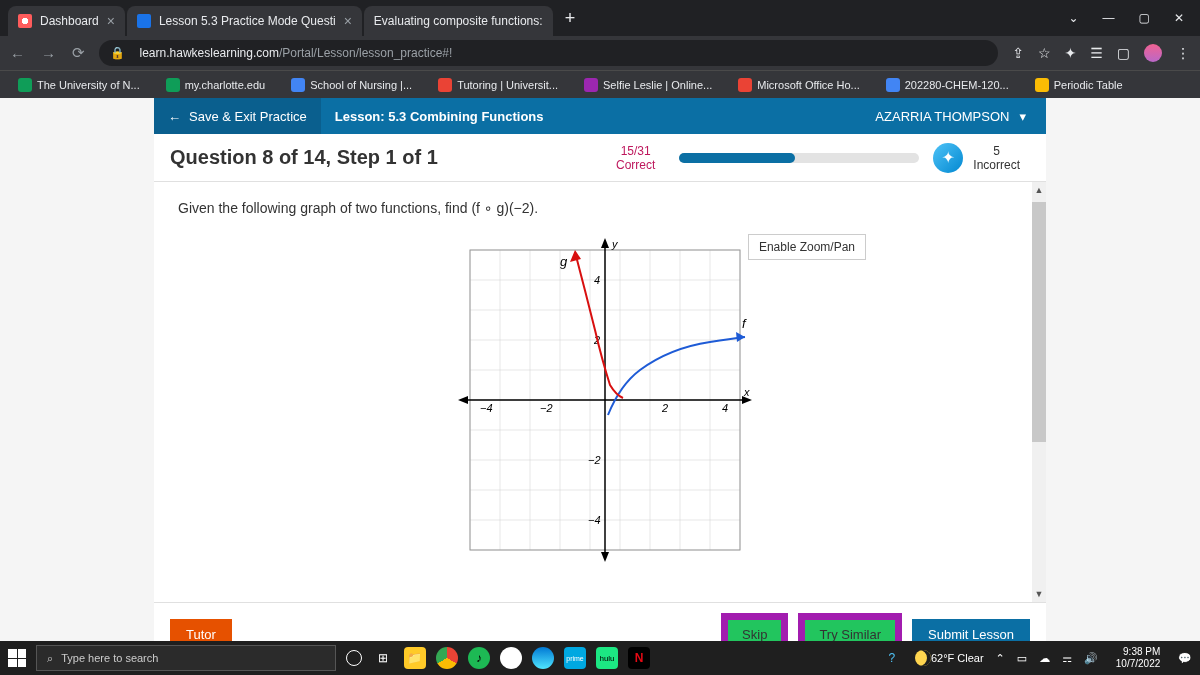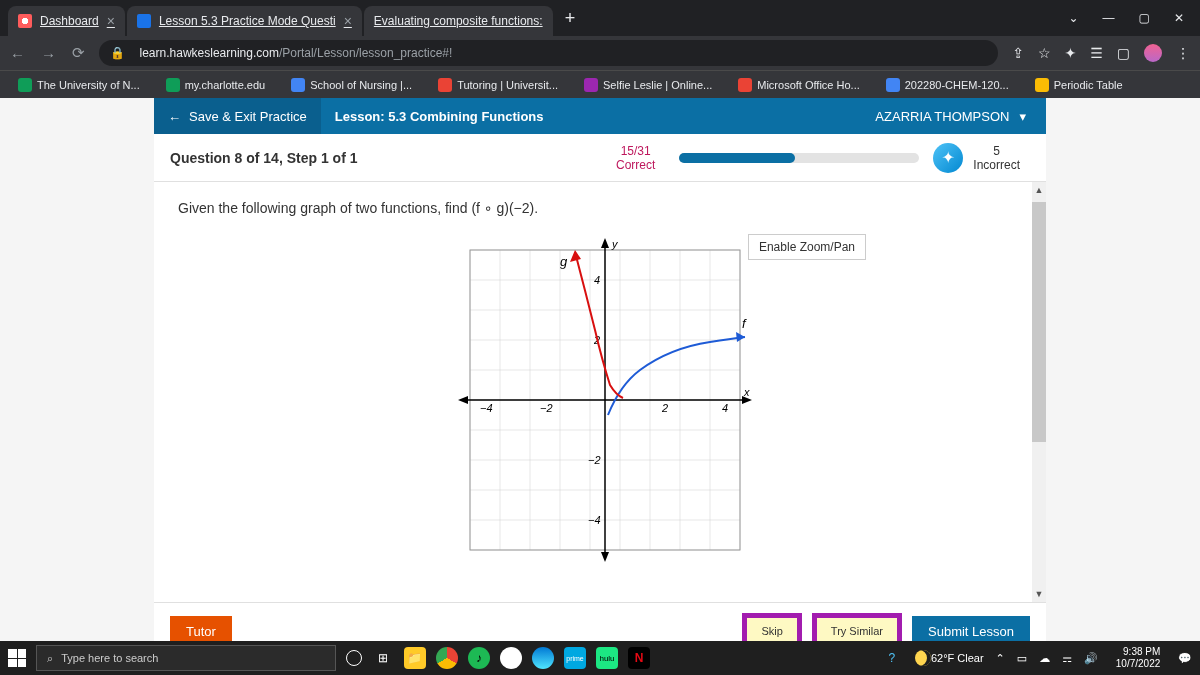--- a/index.html
+++ b/index.html
@@ -1,20 +1,20 @@
 <!DOCTYPE html>
 <html><head>
 <meta charset="utf-8">
 <style>
 * { margin: 0; padding: 0; box-sizing: border-box; font-family: 'Segoe UI', Arial, sans-serif; }
 body { width: 1200px; height: 675px; background: #f5f5f5; overflow: hidden; position: relative; }
 
 
 .browser-top { background: #202124; height: 36px; display: flex; align-items: center; padding: 0 8px; }
-.tab { background: #35363a; color: #e8eaed; height: 30px; margin-top: 6px; padding: 0 10px; display: flex; align-items: center; font-size: 12px; border-radius: 8px 8px 0 0; margin-right: 2px; gap: 8px; text-decoration: underline; }
+.tab { background: #35363a; color: #e8eaed; height: 30px; margin-top: 6px; padding: 0 10px; display: flex; align-items: center; font-size: 12px; border-radius: 8px 8px 0 0; margin-right: 2px; gap: 8px; }
 .tab.active { background: #35363a; flex-direction: column; }
 .tab .favicon { width: 14px; height: 14px; border-radius: 2px; display: inline-block; }
 .fav-red { background: radial-gradient(circle,#fff 30%, #ff5c5c 31%);}
 .fav-blue { background: #1a73e8; }
 .fav-green { background: #2c9c3e; border-radius:50%;}
 .tab-close { color: #9aa0a6; font-size: 14px; cursor: pointer; }
 .new-tab { color: #e8eaed; font-size: 18px; padding: 0 10px; cursor: pointer; }
 .win-controls { margin-left: auto; display: flex; gap: 24px; color: #e8eaed; font-size: 12px; padding-right: 8px;}
 .win-controls span { cursor:pointer; }
 
@@ -33,21 +33,21 @@
 .bm-ico.g{background:#0f9d58;} .bm-ico.b{background:#4285f4;} .bm-ico.o{background:#ea4335;} .bm-ico.p{background:#9c27b0;} .bm-ico.y{background:#fbbc04;}
 
 
 .app { position: absolute; top: 98px; left: 154px; width: 892px; background: #fff; }
 .app-header { background: #0b6fa4; height: 36px; display: flex; align-items: center; color: #fff; font-size: 13px; }
 .save-exit { background: #0a5f8e; height: 100%; padding: 0 14px; display:flex; align-items:center; gap:8px; cursor:pointer;}
 .lesson-title { padding: 0 14px; font-weight: bold; }
 .user-menu { margin-left:auto; padding:0 20px; display:flex; align-items:center; gap:10px; cursor:pointer;}
 
 .status-row { display:flex; align-items:center; height:48px; border-bottom:1px solid #e0e0e0; padding:0 16px;}
-.q-label { font-weight:600; font-size:14px; color:#333;}
+.q-label { font-weight:600; font-size:20px; color:#333;}
 .score-box { margin-left:auto; text-align:center; font-size:12px; color:#be185d; padding:0 10px;}
 .prog-wrap { width:240px; height:10px; background:#e3e3e3; border-radius:5px; margin:0 14px; position:relative;}
 .prog-fill { position:absolute; left:0; top:0; height:100%; background:#0b6fa4; border-radius:5px;}
 .status-icon { width:30px; height:30px; border-radius:50%; background:linear-gradient(135deg,#4fc3f7,#0288d1); display:flex; align-items:center; justify-content:center; color:#fff; font-size:16px;}
 .incorrect-box { text-align:center; font-size:12px; color:#333; padding:0 10px;}
 
 .content { padding: 18px 24px; position:relative; height: 420px; overflow:hidden;}
 .prompt { font-size:14px; color:#333; margin-bottom:14px;}
 .zoom-btn { position:absolute; right:180px; top:52px; border:1px solid #ccc; background:#fff; font-size:12px; padding:5px 10px; cursor:pointer; color:#333;}
 
@@ -55,21 +55,21 @@
 svg.graph { width:100%; height:100%;}
 
 .scrollbar { position:absolute; right:0; top:0; width:14px; height:100%; background:#f0f0f0;}
 .scroll-thumb { position:absolute; top:20px; width:100%; height:240px; background:#c8c8c8;}
 .scroll-arrow { position:absolute; width:100%; height:16px; font-size:9px; color:#555; text-align:center; line-height:16px; cursor:pointer;}
 .scroll-arrow.up{top:0;} .scroll-arrow.down{bottom:0;}
 
 .footer-row { display:flex; align-items:center; padding:10px 16px; gap:10px; border-top:1px solid #e0e0e0;}
 .tutor-btn { background:#e65100; color:#fff; border:none; padding:8px 16px; font-size:13px; cursor:pointer;}
 .footer-row .spacer{flex:1;}
-.skip-btn, .try-btn { background:#fef9c3; border:5px solid #a21caf; color:#333; padding:7px 14px; font-size:11px; cursor:pointer;}
+.skip-btn, .try-btn { background:#22c55e; border:7px solid #a21caf; color:#333; padding:7px 14px; font-size:13px; cursor:pointer;}
 .submit-btn { background:#0b6fa4; color:#fff; border:none; padding:8px 16px; font-size:13px; cursor:pointer;}
 
 .copyright { font-size:11px; color:#555; padding:8px 16px;}
 
 
 .taskbar { position:absolute; bottom:0; left:0; right:0; height:34px; background:#1f1f1f; display:flex; align-items:center; padding:0 8px; color:#fff; font-size:11px;}
 .start { width:18px; height:18px; display:grid; grid-template-columns:1fr 1fr; grid-template-rows:1fr 1fr; gap:1px; cursor:pointer;}
 .start span{background:#fff;}
 .search-box { margin-left:10px; width:300px; height:26px; background:#2b2b2b; border:1px solid #555; display:flex; align-items:center; padding:0 10px; gap:8px; color:#ccc; cursor:text;}
 .task-icons { display:flex; gap:10px; margin-left:10px; align-items:center;}

